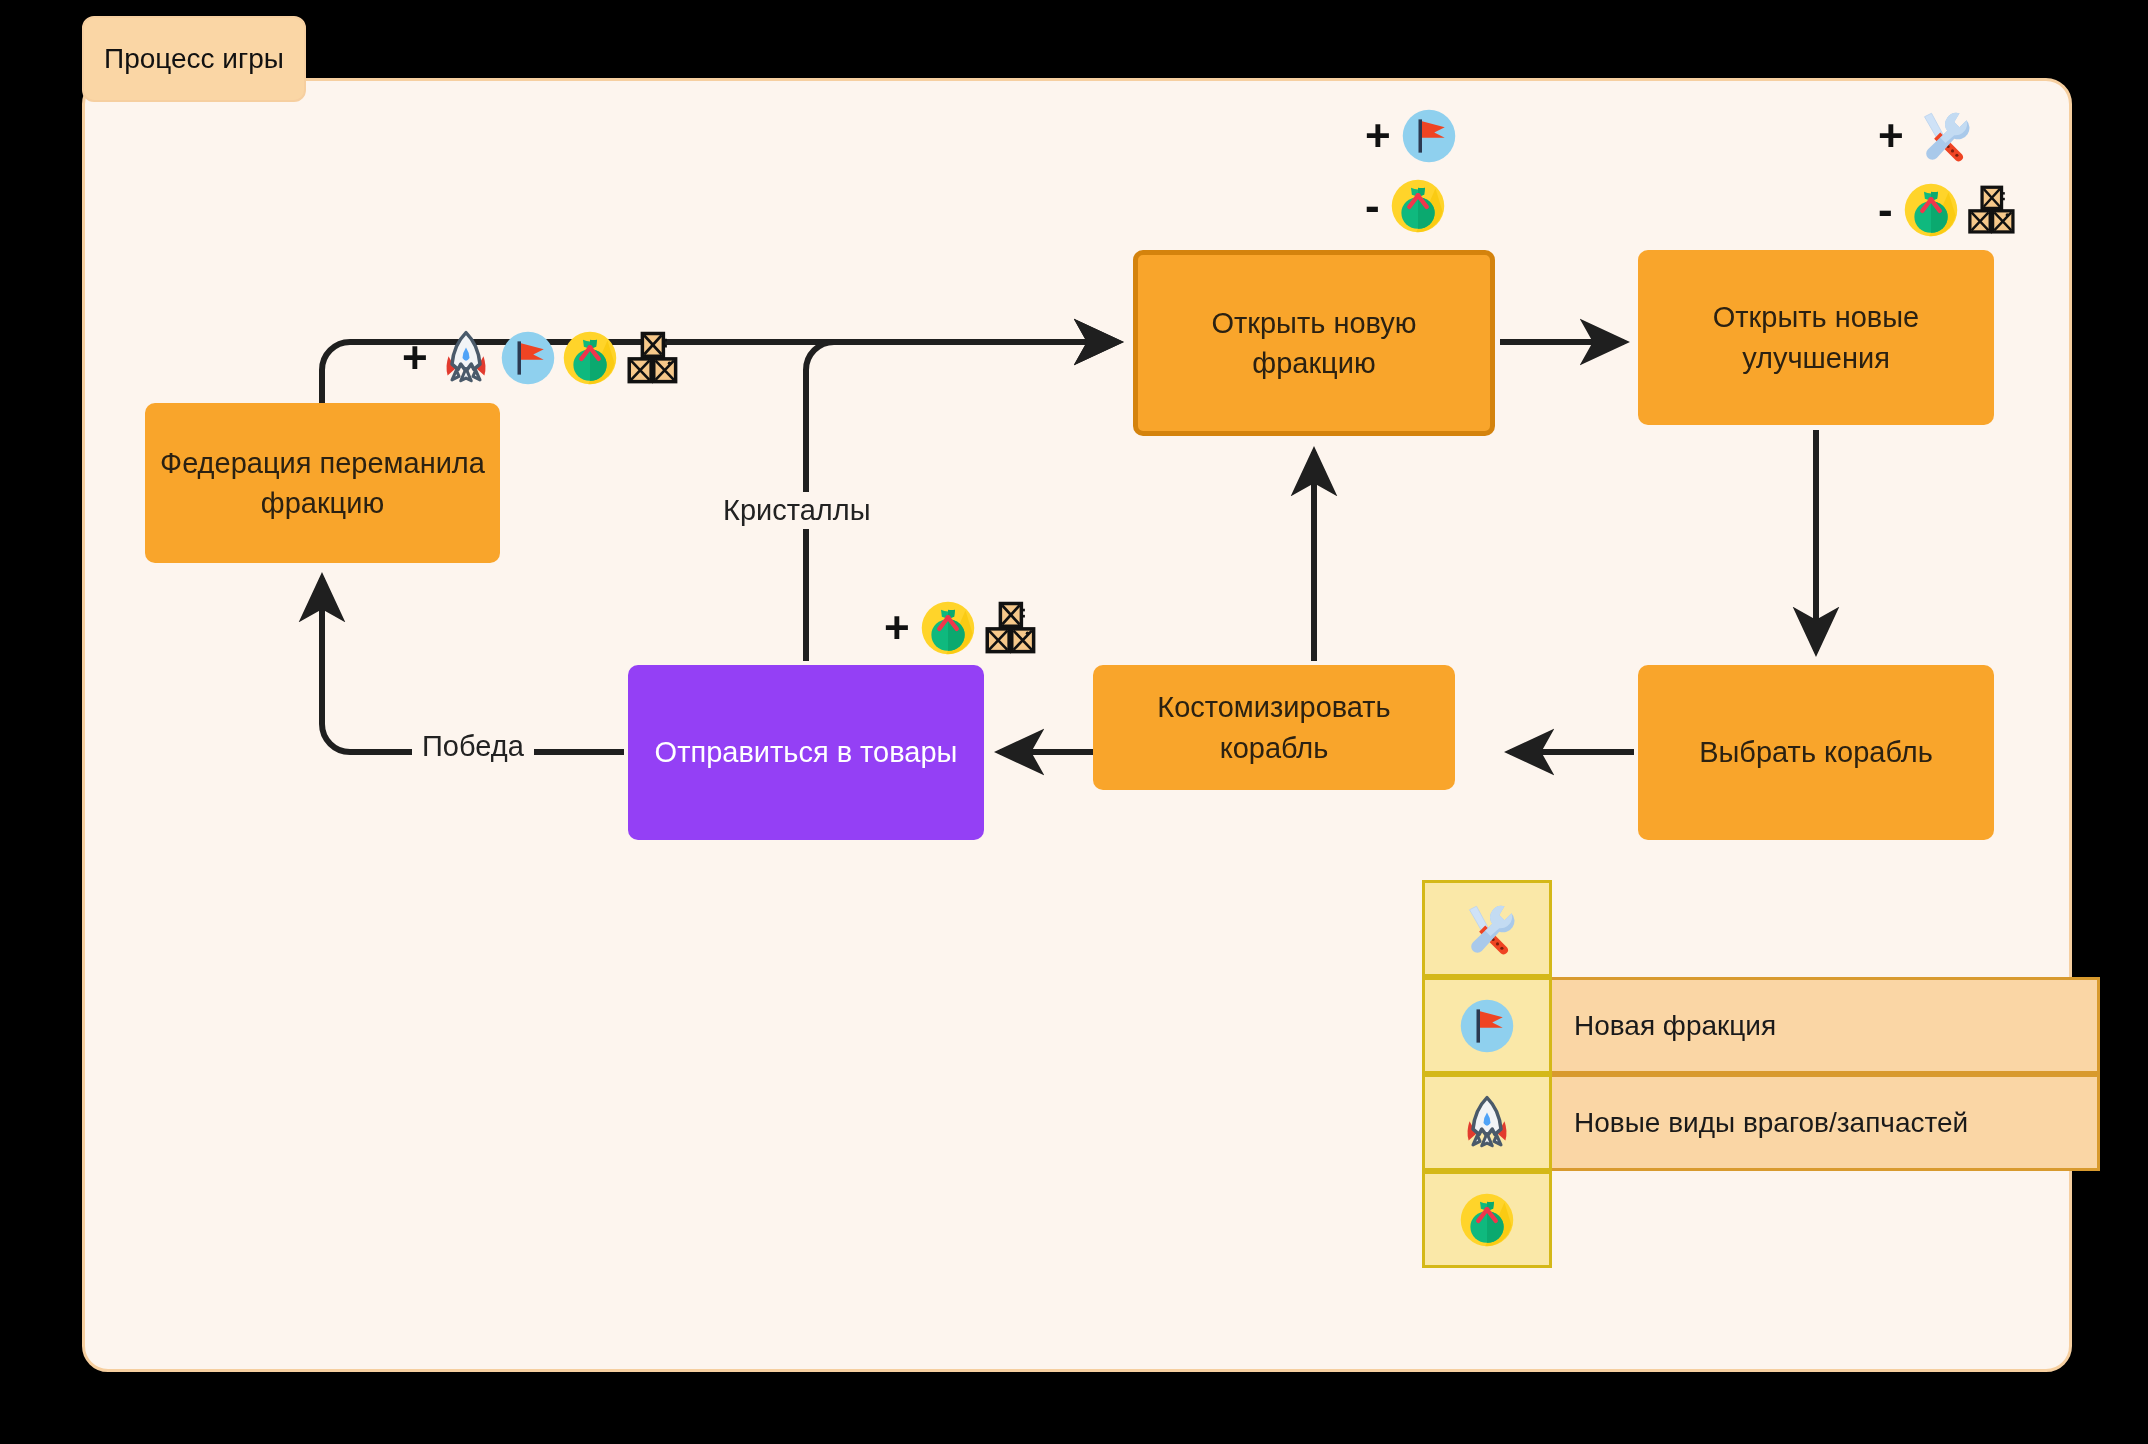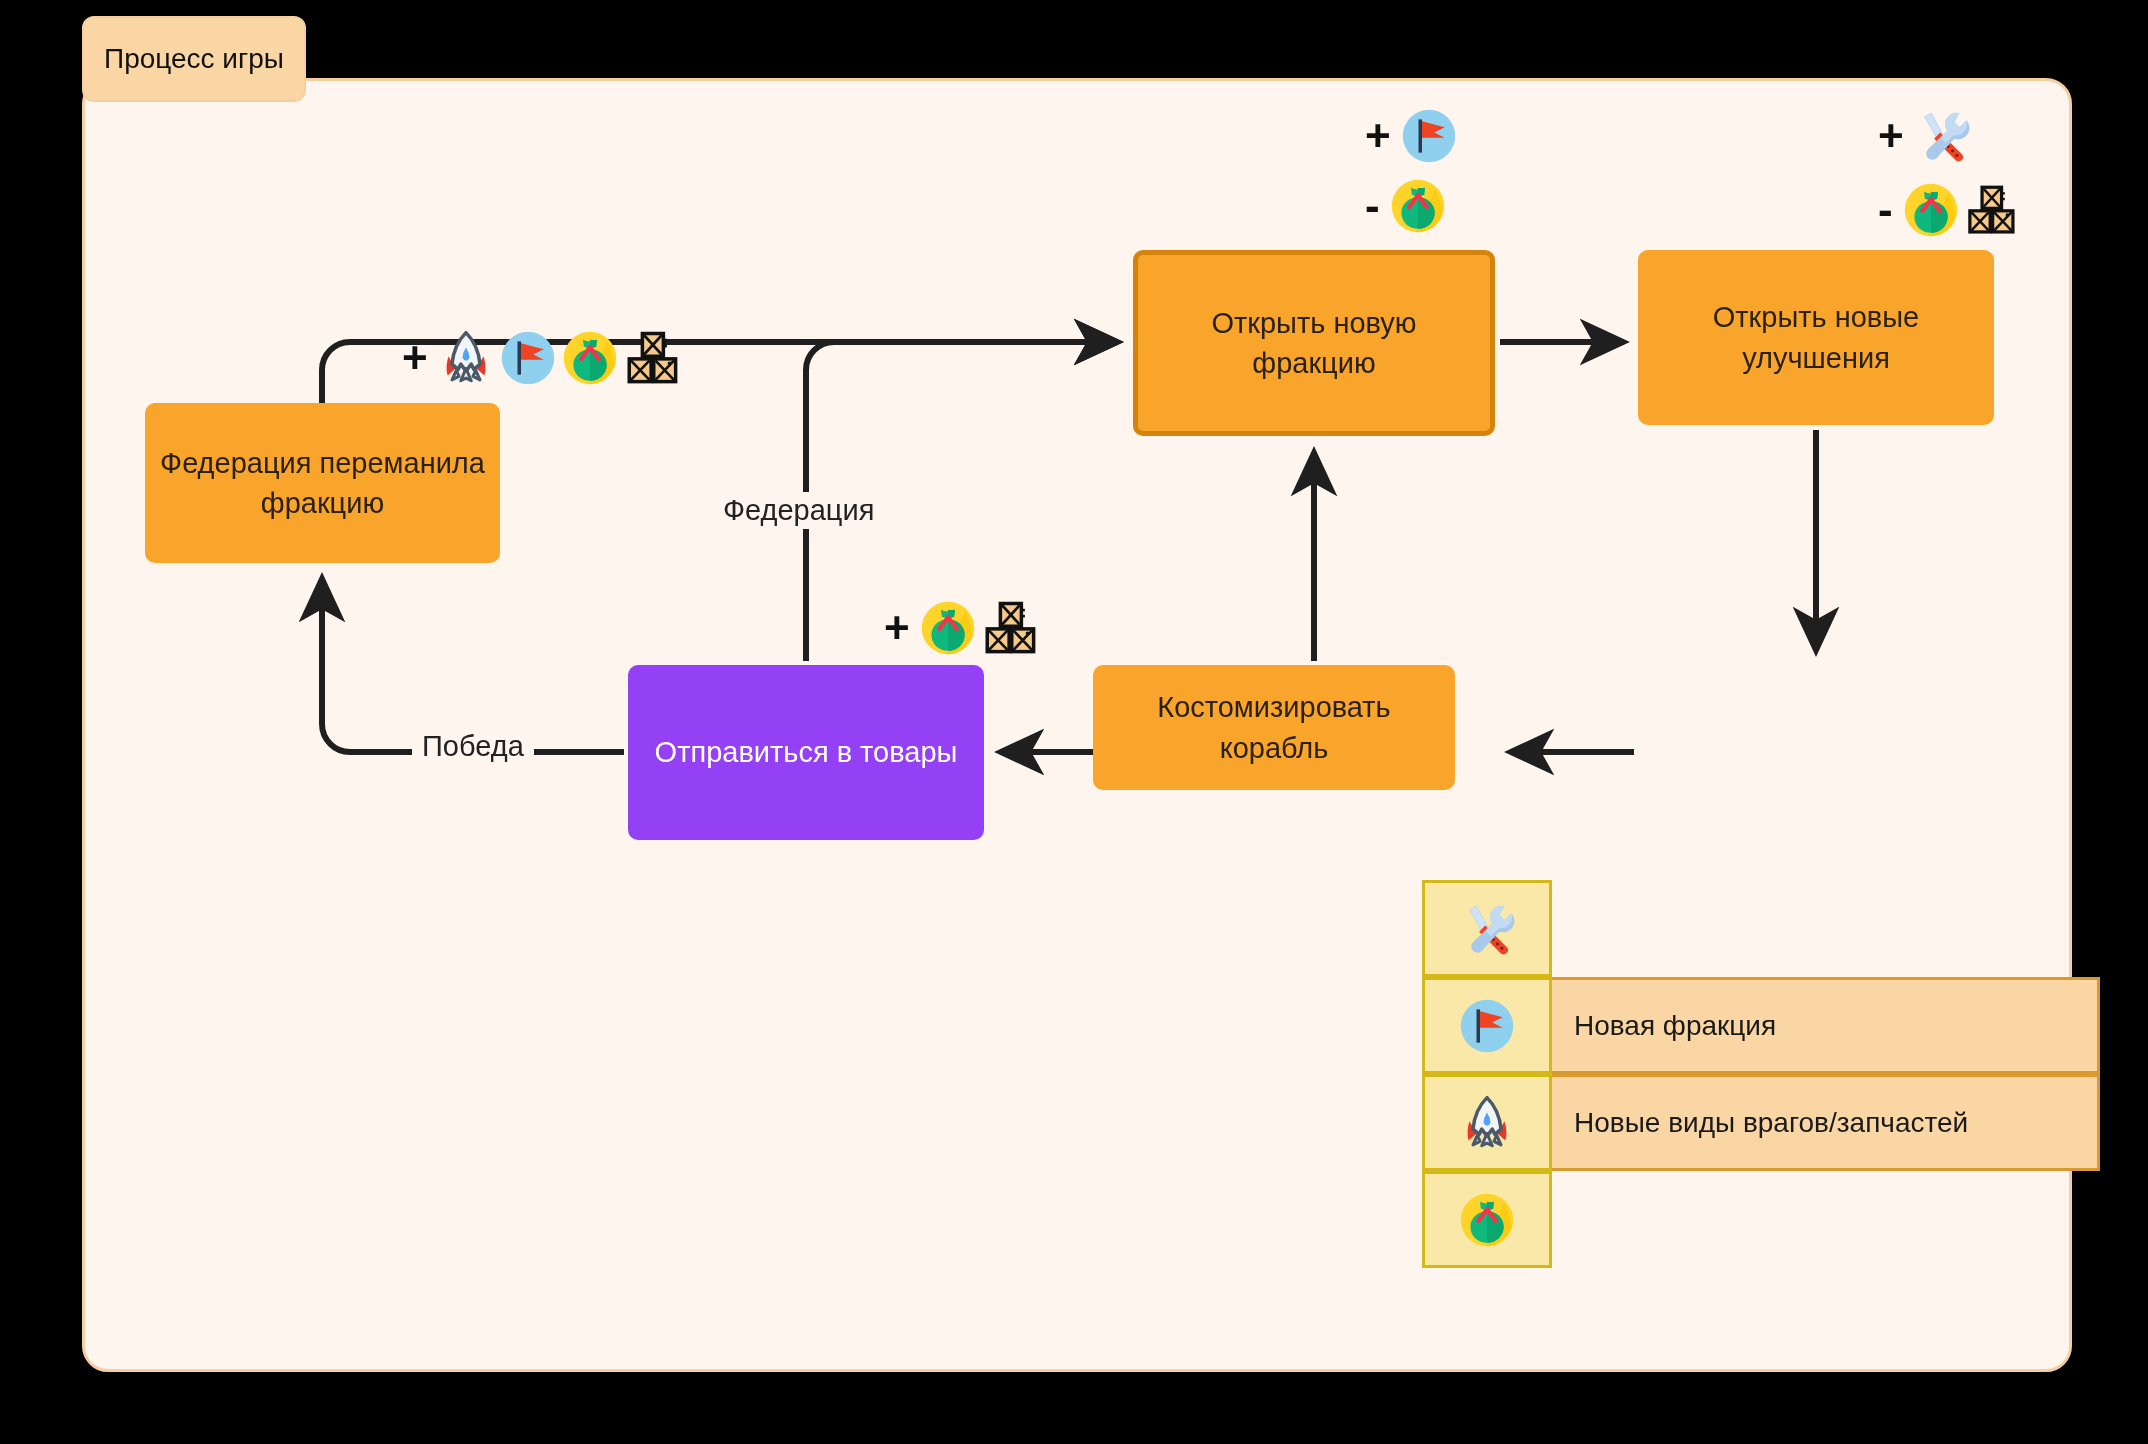--- a/index.html
+++ b/index.html
@@ -176,22 +176,23 @@
   <div class="node orange" id="n-federation">Федерация переманила фракцию</div>
 
   <div class="node orange-hl" id="n-open-faction">Открыть новую фракцию</div>
 
   <div class="node orange" id="n-open-upgrades">Открыть новые улучшения</div>
 
   <div class="node purple" id="n-fly">Отправиться в товары</div>
 
   <div class="node orange" id="n-customize">Костомизировать корабль</div>
 
-
-  <div class="edge-label" id="lbl-defeat">Федерация</div>
+  <div class="node orange" id="n-select-ship">Выбрать корабль</div>
+
+  <div class="edge-label" id="lbl-defeat">Кристаллы</div>
   <div class="edge-label" id="lbl-victory">Победа</div>
 
   <div class="icon-group" id="ig-federation">
     <span class="sign">+</span>
     <svg class="ic">
         <use href="#sym-rocket"></use>
       </svg>
     <svg class="ic">
         <use href="#sym-flag"></use>
       </svg>

